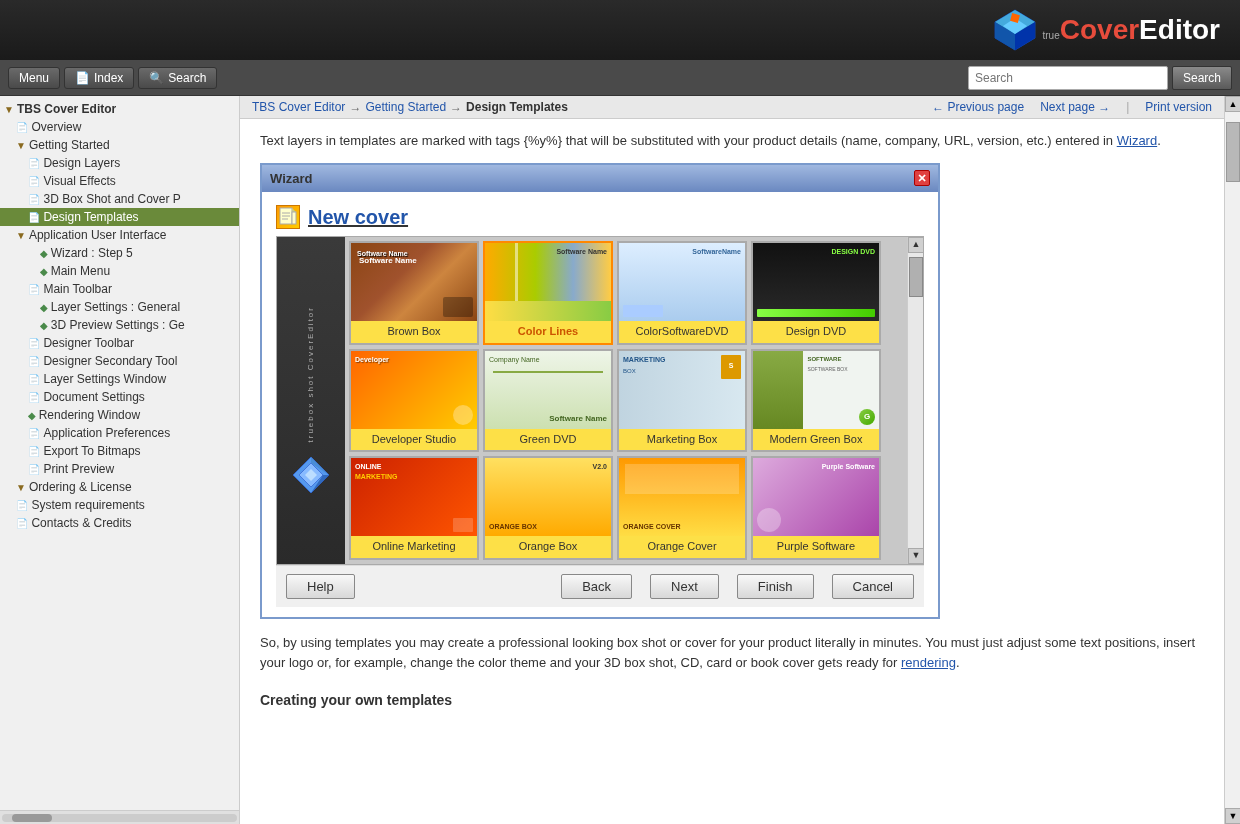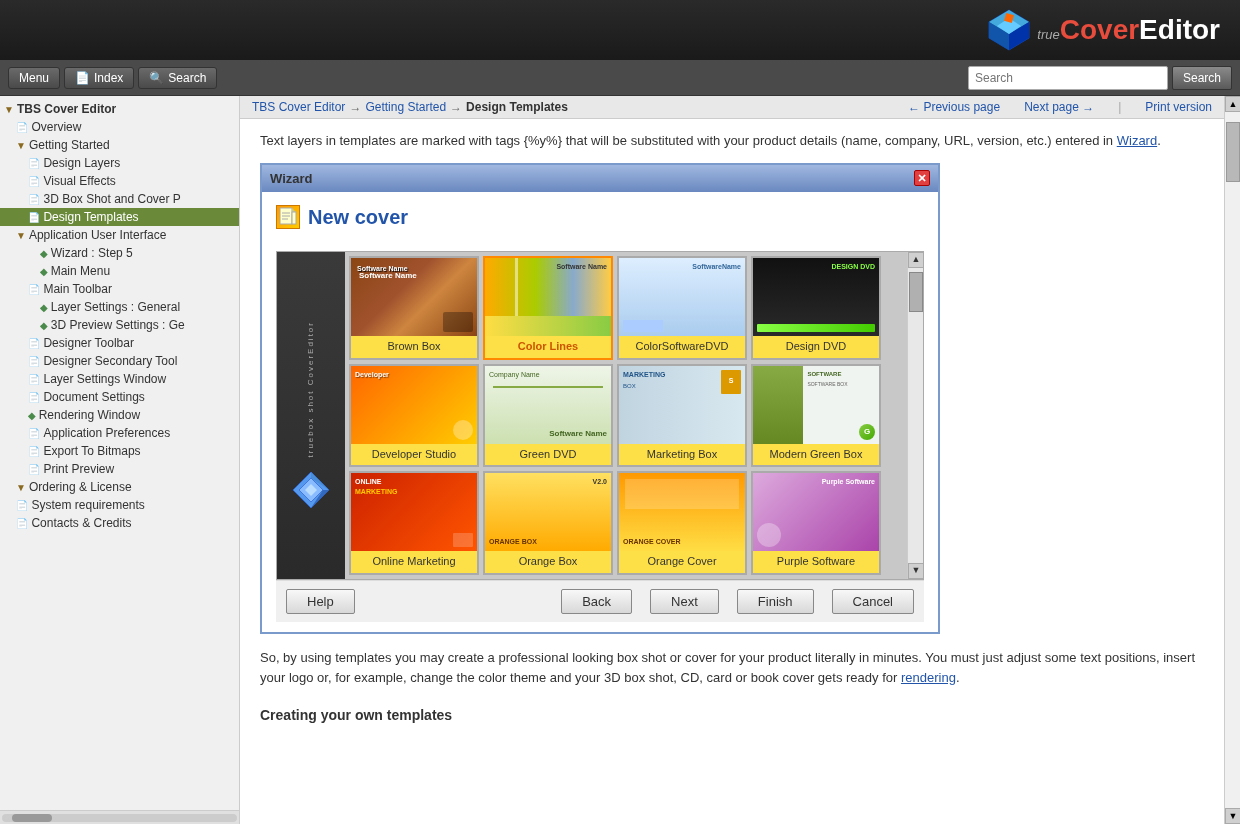--- a/index.html
+++ b/index.html
@@ -136,21 +136,21 @@
       padding: 4px 12px;
       display: flex;
       align-items: center;
       justify-content: space-between;
       font-size: 12px;
     }
     .breadcrumb-left { display: flex; align-items: center; gap: 4px; }
     .breadcrumb-link { color: #2255aa; text-decoration: none; }
     .breadcrumb-sep { color: #666; }
     .breadcrumb-current { color: #333; font-weight: bold; }
-    .breadcrumb-right { display: flex; gap: 24px; font-size: 12px; }
+    .breadcrumb-right { display: flex; gap: 16px; font-size: 12px; }
     .nav-link { color: #2255aa; text-decoration: none; }
     .print-link { color: #2255aa; text-decoration: none; }
 
     
     #content-body {
       padding: 12px 20px;
       font-size: 13px;
       line-height: 1.5;
       color: #333;
     }
@@ -191,21 +191,22 @@
       justify-content: center;
       border-radius: 2px;
     }
     #wizard-body {
       padding: 10px 14px;
     }
     #wizard-title-row {
       display: flex;
       align-items: center;
       gap: 8px;
-      margin-bottom: 19px;
+      margin-bottom: 4px;
+      text-decoration: underline;
     }
     #wizard-icon {
       width: 24px;
       height: 24px;
       background: linear-gradient(135deg, #ff9900, #ffcc00);
       border: 1px solid #cc7700;
       display: flex;
       align-items: center;
       justify-content: center;
       font-size: 14px;
@@ -463,21 +464,21 @@
   <div id="logo-area">
     <svg id="logo-cube" viewBox="0 0 48 48" xmlns="http://www.w3.org/2000/svg">
       <polygon points="24,4 44,16 44,32 24,44 4,32 4,16" fill="#2266aa" stroke="#1144aa" stroke-width="1"></polygon>
       <polygon points="24,4 44,16 24,28 4,16" fill="#44aadd"></polygon>
       <polygon points="4,16 24,28 24,44 4,32" fill="#1155aa"></polygon>
       <polygon points="44,16 24,28 24,44 44,32" fill="#0033aa"></polygon>
       <polygon points="24,12 36,20 24,28 12,20" fill="#66ccff"></polygon>
       <rect x="20" y="8" width="8" height="8" fill="#ff6600" transform="rotate(15,24,12)"></rect>
     </svg>
     <div id="logo-text">
-      <span style="font-size:13px;color:#aaa;font-style:italic;">true</span><span class="cover">Cover</span><span class="editor">Editor</span>
+      <span style="font-size:10px;color:#aaa;">true</span><span class="cover">Cover</span><span class="editor">Editor</span>
     </div>
   </div>
 </div>
 
 <div id="toolbar">
   <button class="toolbar-btn">Menu</button>
   <button class="toolbar-btn">
     <span>📄</span>
     <span>Index</span>
   </button>

